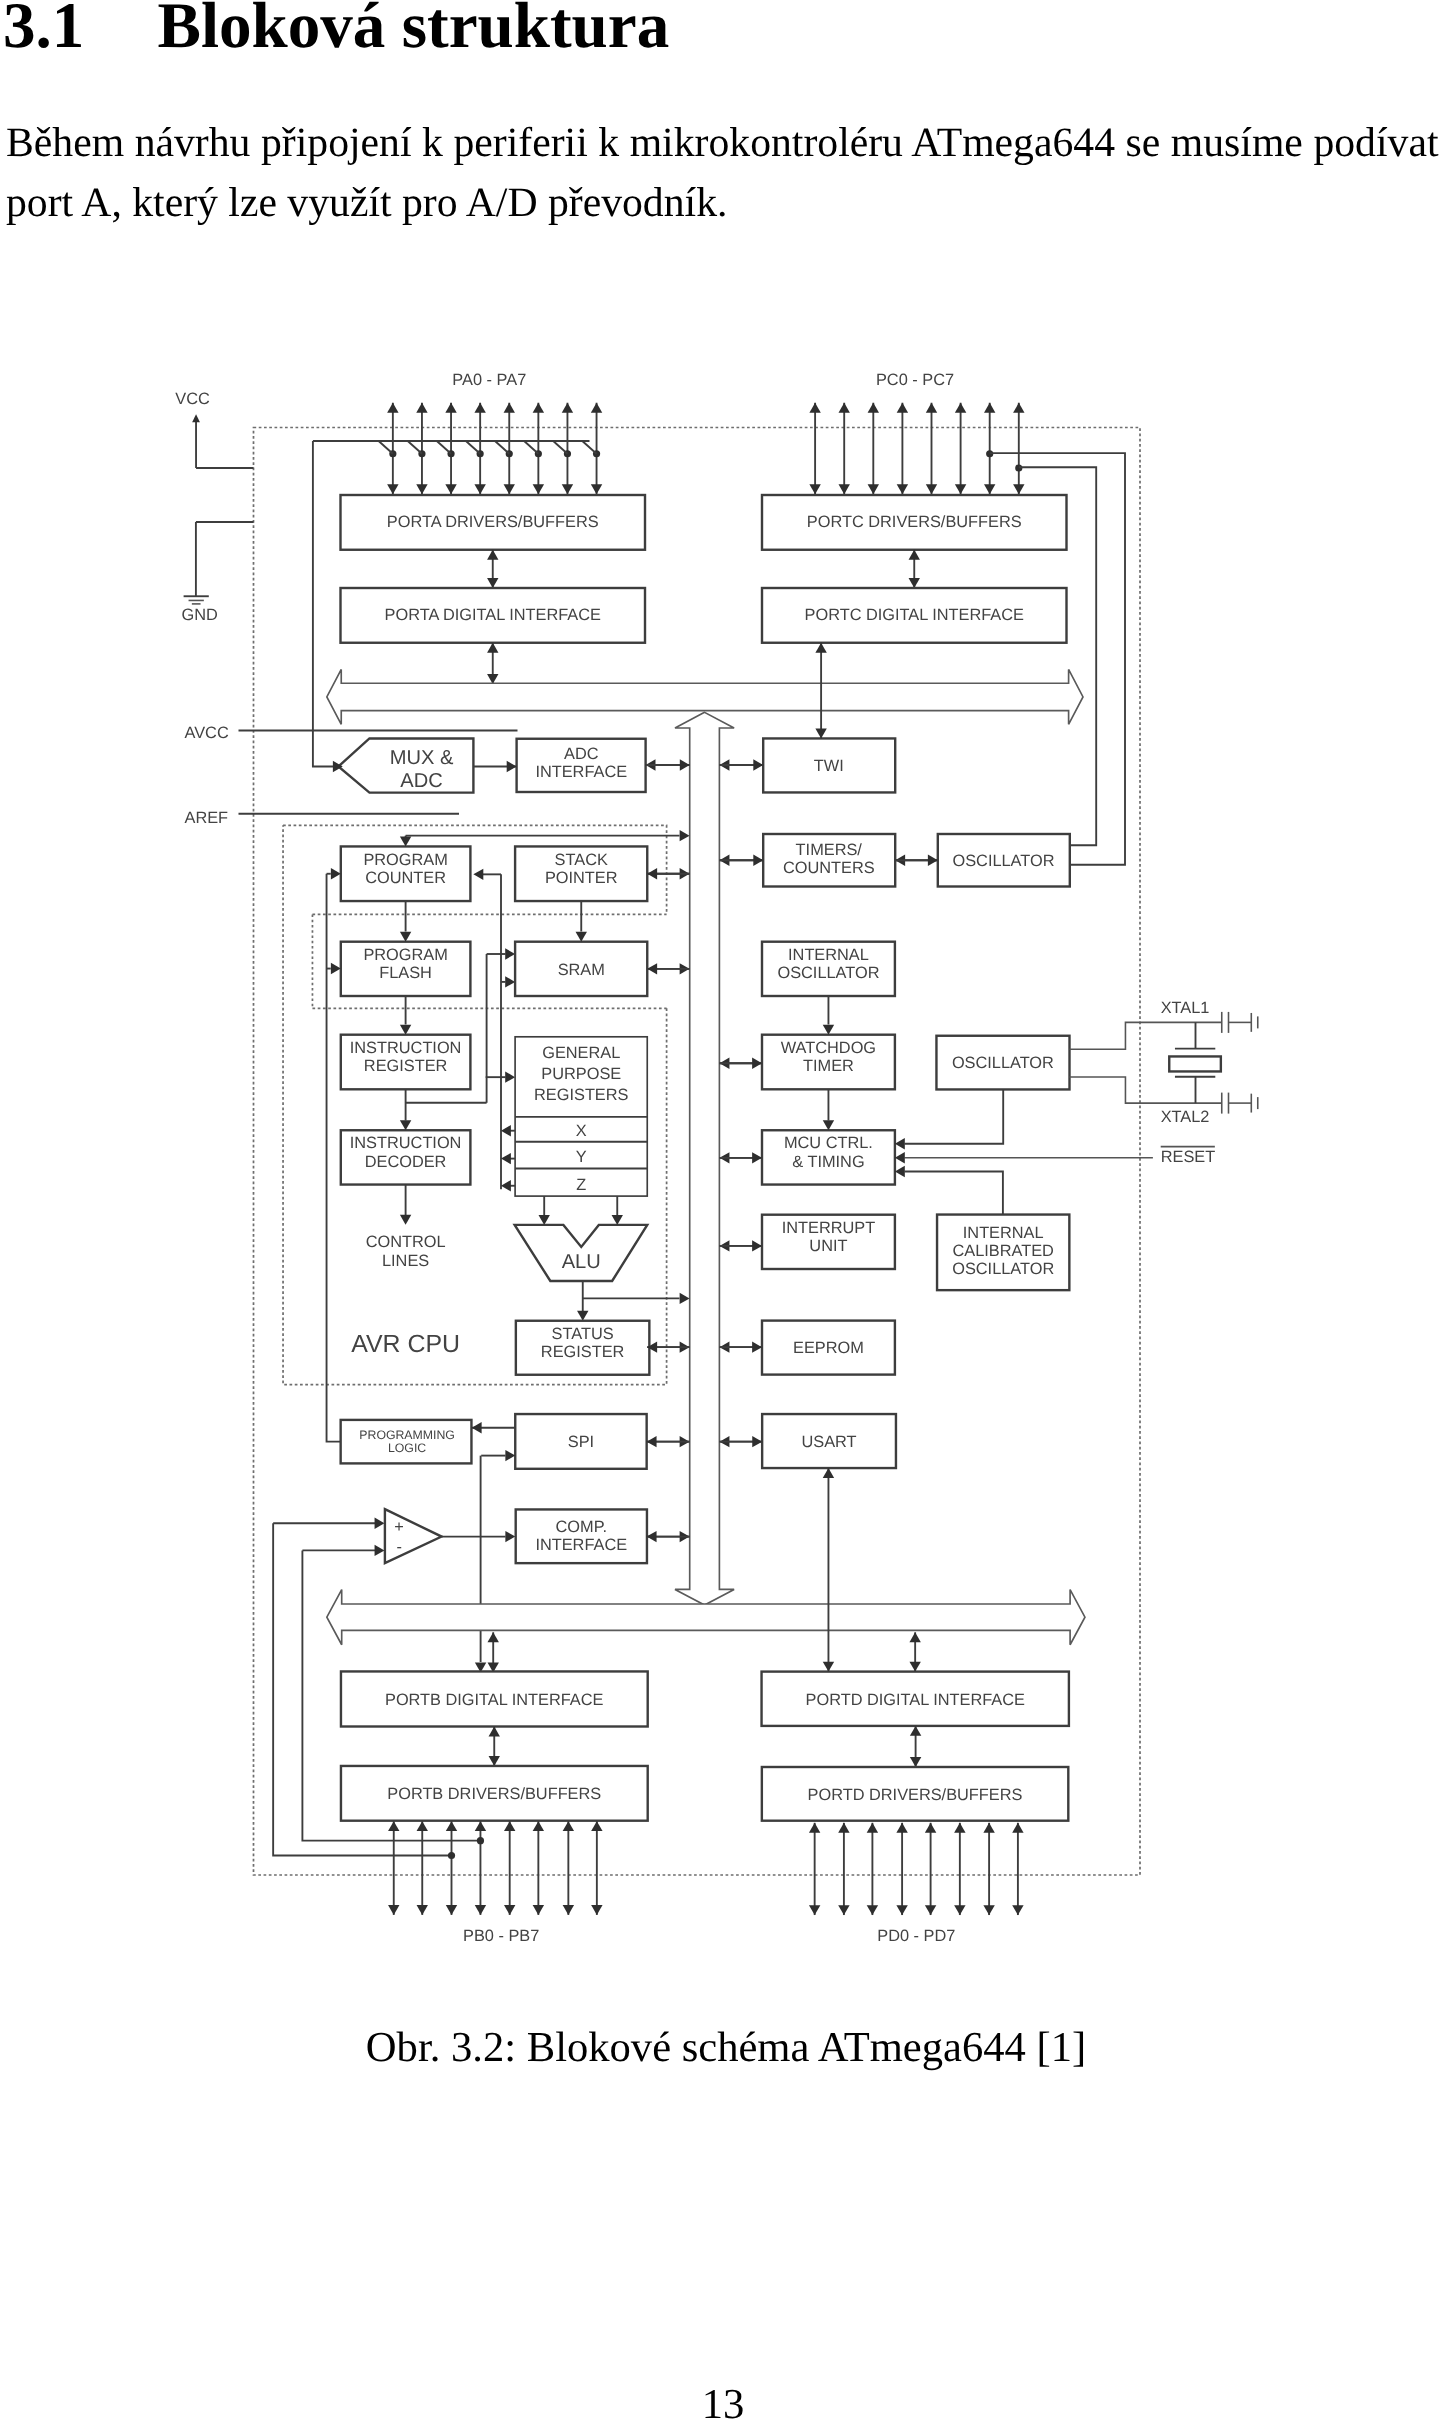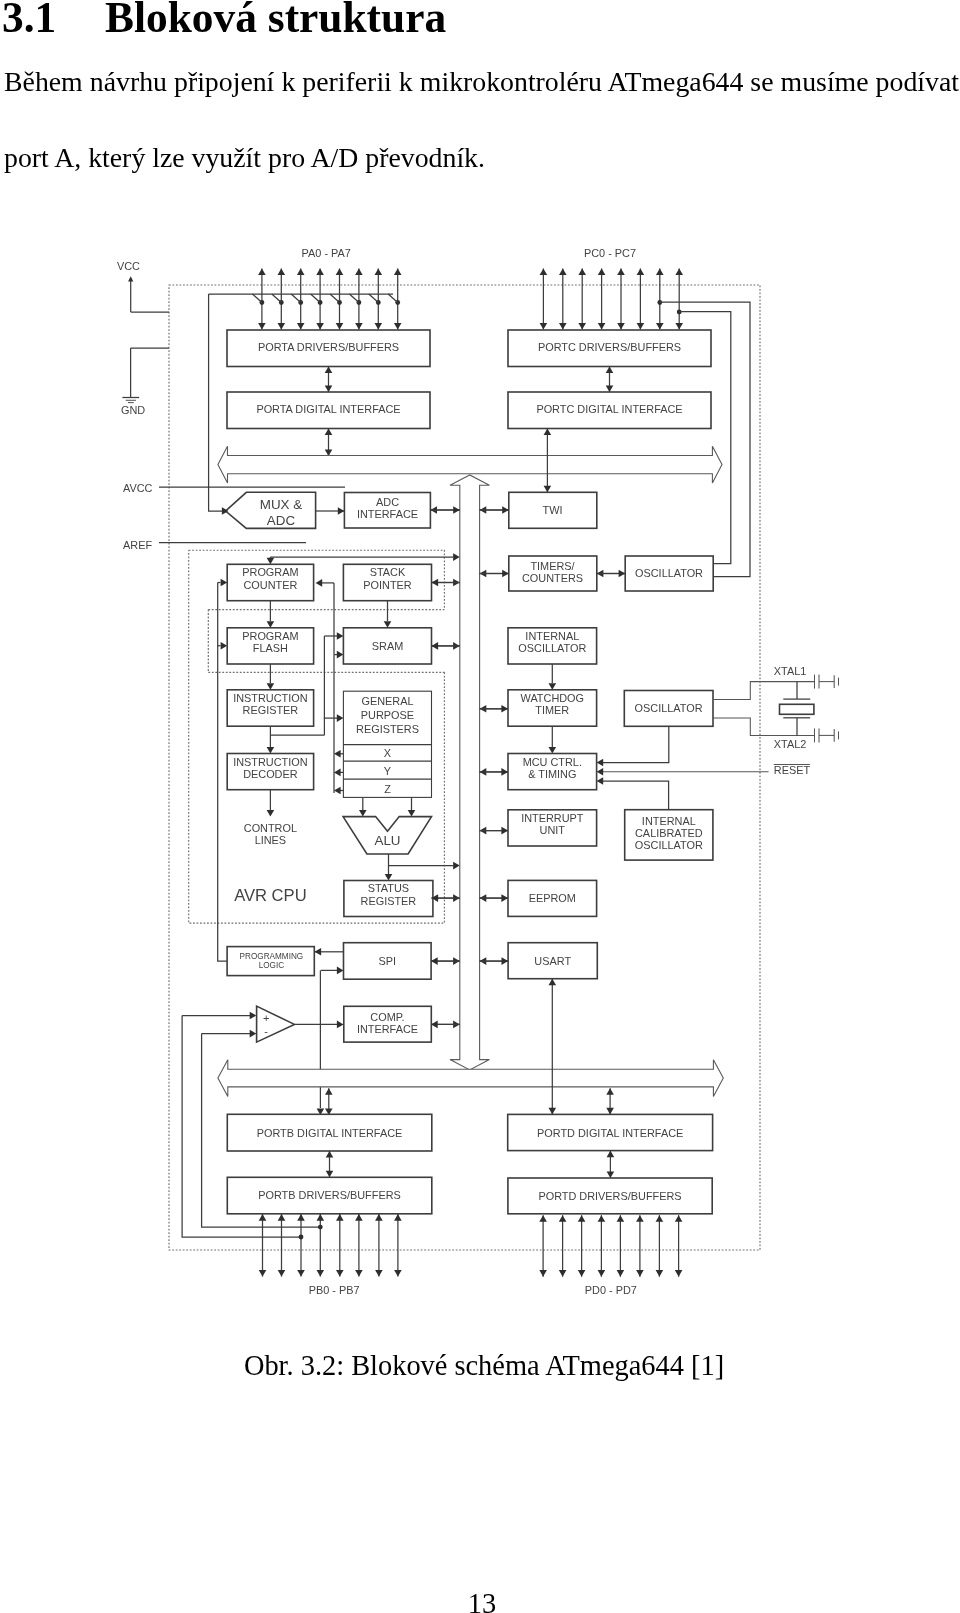--- a/index.html
+++ b/index.html
@@ -1,23 +1,23 @@
 <!DOCTYPE html>
 <html><head>
 <meta charset="utf-8">
 <title>Blokova struktura</title>
 <style>
   html,body{margin:0;padding:0;background:#ffffff;}
   body{width:960px;height:1613px;position:relative;font-family:"Liberation Serif",serif;color:#000;}
   .page{position:absolute;inset:0;}
   .sec-head{position:absolute;left:2px;top:-4px;font-weight:bold;font-size:43.4px;line-height:43.4px;white-space:nowrap;}
   .sec-num{display:inline-block;width:103px;}
-  .para{position:absolute;left:4px;top:62px;width:955px;font-size:27.8px;line-height:39.5px;}
+  .para{position:absolute;left:4px;top:76px;width:955px;font-size:27.8px;line-height:39.5px;}
   .para .ln{display:block;text-align:justify;text-align-last:justify;white-space:pre;}
-  .para .ln.last{text-align-last:left;margin-top:36px;}
+  .para .ln.last{text-align-last:left;}
   .fig-cap{position:absolute;left:4px;top:1350px;width:960px;text-align:center;font-size:28.4px;}
   .pagenum{position:absolute;left:2px;top:1588px;width:960px;text-align:center;font-size:28.4px;}
   svg.diagram{position:absolute;left:0;top:0;}
   svg.diagram .bx{fill:#fff;stroke:#3d3d3d;stroke-width:1.6;}
   svg.diagram .ln{fill:none;stroke:#3d3d3d;stroke-width:1.25;}
   svg.diagram .thin{fill:none;stroke:#555;stroke-width:1.05;}
   svg.diagram .dash{fill:none;stroke:#6e6e6e;stroke-width:1.15;stroke-dasharray:1.8 1.7;}
   svg.diagram .bus{fill:#fff;stroke:#5a5a5a;stroke-width:1.1;}
   svg.diagram .fill{fill:#2e2e2e;stroke:none;}
   svg.diagram .dot{fill:#2e2e2e;stroke:none;}

